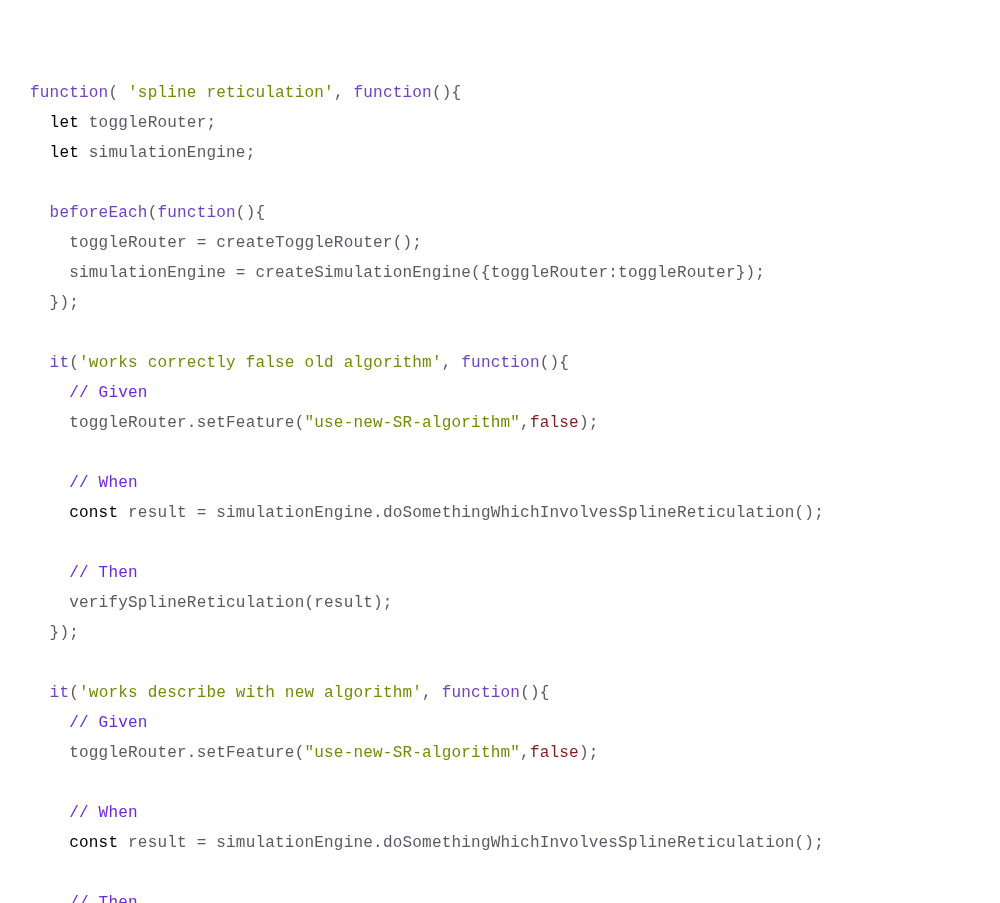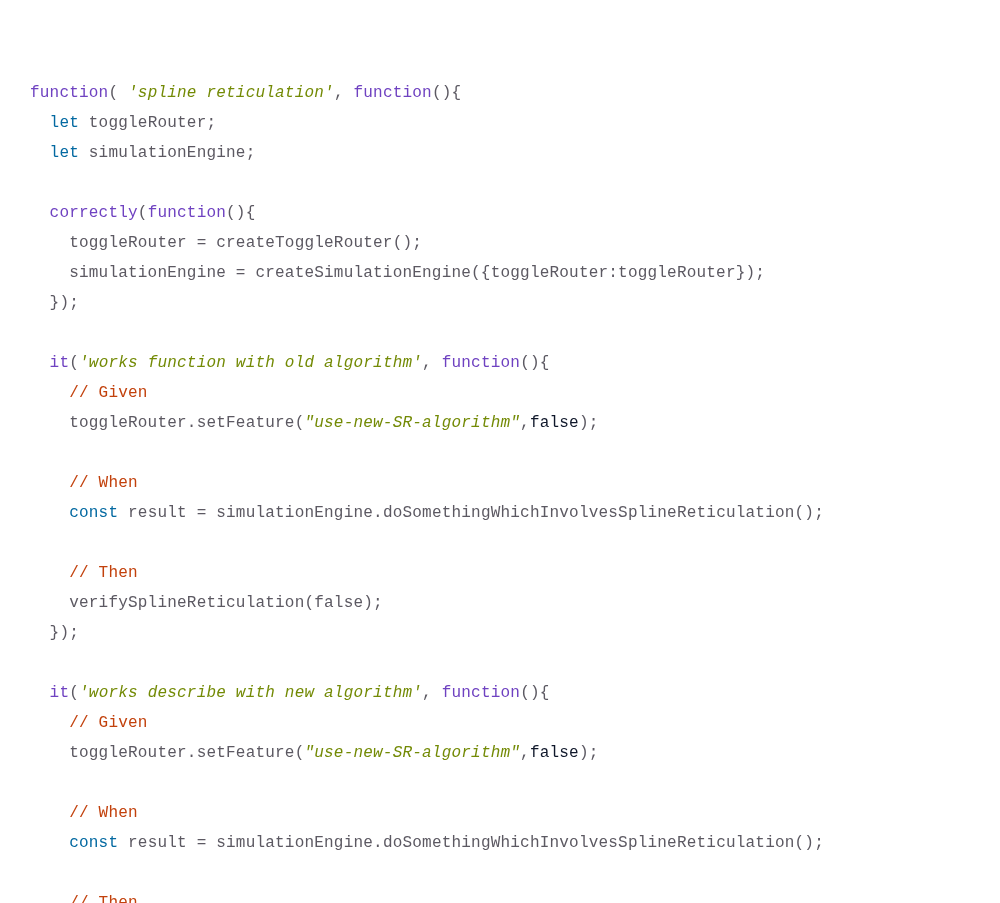--- a/index.html
+++ b/index.html
@@ -6,48 +6,48 @@
       margin: 0;
       padding: 18px 30px;
       font-family: Consolas, "Courier New", monospace;
       font-size: 16px;
       line-height: 30px;
       background: #ffffff;
       color: #5c5962;
       white-space: pre;
       letter-spacing: 0.2px;
     }
-    .kw { color: #0369a1; }      
+    .kw { color: #000000; }      
     .fn { color: #6f42c1; }      
-    .str { color: #738a05; font-style: italic; }     
-    .lit { color: #0f172a; }     
-    .com { color: #c2410c; }     
+    .str { color: #738a05; }     
+    .lit { color: #7f1d1d; }     
+    .com { color: #6d28d9; }     
     .id { color: #5c5962; }      
   </style>
 </head>
 <body>
 
 <div id="code"><span class="fn">function</span><span class="id">( </span><span class="str">'spline reticulation'</span><span class="id">, </span><span class="fn">function</span><span class="id">(){</span>
 <span class="id">  </span><span class="kw">let</span><span class="id"> toggleRouter;</span>
 <span class="id">  </span><span class="kw">let</span><span class="id"> simulationEngine;</span>
 <span class="id"></span>
-<span class="id">  </span><span class="fn">correctly</span><span class="id">(</span><span class="fn">function</span><span class="id">(){</span>
+<span class="id">  </span><span class="fn">beforeEach</span><span class="id">(</span><span class="fn">function</span><span class="id">(){</span>
 <span class="id">    toggleRouter = createToggleRouter();</span>
 <span class="id">    simulationEngine = createSimulationEngine({toggleRouter:toggleRouter});</span>
 <span class="id">  });</span>
 <span class="id"></span>
-<span class="id">  </span><span class="fn">it</span><span class="id">(</span><span class="str">'works function with old algorithm'</span><span class="id">, </span><span class="fn">function</span><span class="id">(){</span>
+<span class="id">  </span><span class="fn">it</span><span class="id">(</span><span class="str">'works correctly false old algorithm'</span><span class="id">, </span><span class="fn">function</span><span class="id">(){</span>
 <span class="id">    </span><span class="com">// Given</span>
 <span class="id">    toggleRouter.setFeature(</span><span class="str">"use-new-SR-algorithm"</span><span class="id">,</span><span class="lit">false</span><span class="id">);</span>
 <span class="id"></span>
 <span class="id">    </span><span class="com">// When</span>
 <span class="id">    </span><span class="kw">const</span><span class="id"> result = simulationEngine.doSomethingWhichInvolvesSplineReticulation();</span>
 <span class="id"></span>
 <span class="id">    </span><span class="com">// Then</span>
-<span class="id">    verifySplineReticulation(false);</span>
+<span class="id">    verifySplineReticulation(result);</span>
 <span class="id">  });</span>
 <span class="id"></span>
 <span class="id">  </span><span class="fn">it</span><span class="id">(</span><span class="str">'works describe with new algorithm'</span><span class="id">, </span><span class="fn">function</span><span class="id">(){</span>
 <span class="id">    </span><span class="com">// Given</span>
 <span class="id">    toggleRouter.setFeature(</span><span class="str">"use-new-SR-algorithm"</span><span class="id">,</span><span class="lit">false</span><span class="id">);</span>
 <span class="id"></span>
 <span class="id">    </span><span class="com">// When</span>
 <span class="id">    </span><span class="kw">const</span><span class="id"> result = simulationEngine.doSomethingWhichInvolvesSplineReticulation();</span>
 <span class="id"></span>
 <span class="id">    </span><span class="com">// Then</span>

